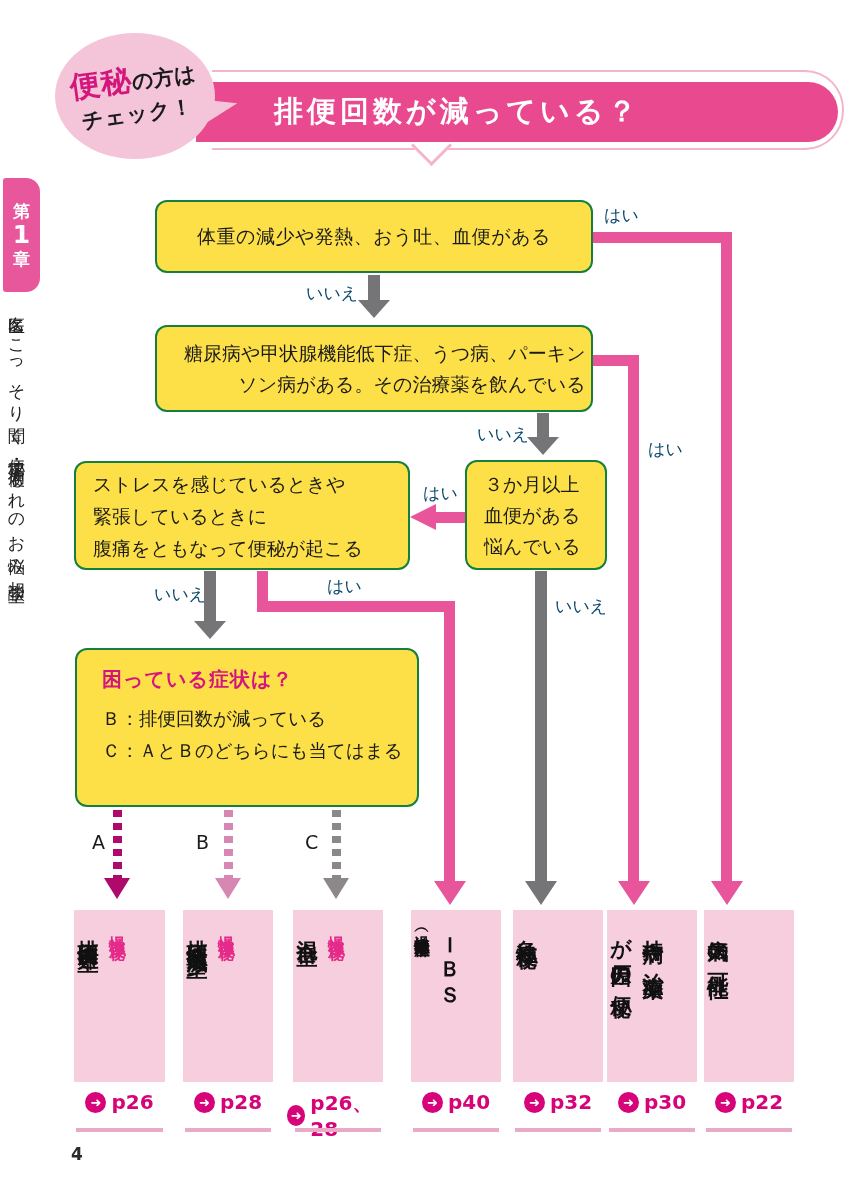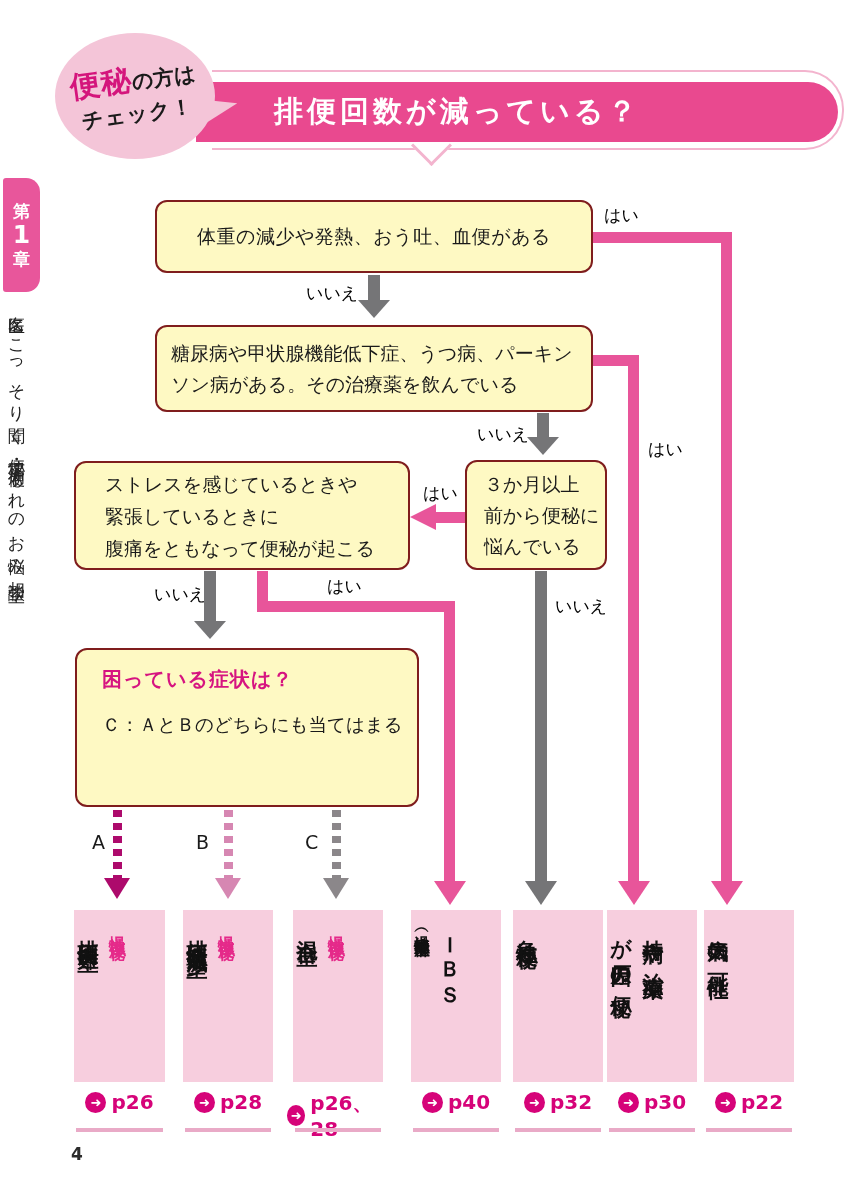--- a/index.html
+++ b/index.html
@@ -26,39 +26,39 @@
   .banner-title{font-size:29px;font-weight:bold;color:#fff;letter-spacing:4px;white-space:nowrap;}
   .bubble-tail{left:198px;top:96px;width:0;height:0;border-top:10px solid transparent;
     border-bottom:18px solid transparent;border-left:40px solid #f4c5d8;transform:rotate(-8deg);z-index:4;}
   .bubble{left:55px;top:33px;width:160px;height:126px;background:#f4c5d8;border-radius:50%;
     display:flex;align-items:center;justify-content:center;z-index:5;}
   .bubble-inner{transform:rotate(-8deg);text-align:center;line-height:30px;}
   .bubble-hl{color:#d4157c;font-size:30px;font-weight:bold;letter-spacing:1px;}
   .bubble-rest{color:#1a1a1a;font-size:21px;font-weight:600;}
   .bubble-l2{color:#1a1a1a;font-size:21px;font-weight:600;letter-spacing:1px;}
   
-  .qbox{background:#fef9c3;border:2px solid #7f1d1d;border-radius:12px;font-size:19px;
+  .qbox{background:#fde047;border:2px solid #15803d;border-radius:12px;font-size:19px;
     display:flex;align-items:center;box-sizing:border-box;color:#1a1a1a;}
   .preline{white-space:pre-line;}
   .q1{left:155px;top:200px;width:438px;height:73px;justify-content:center;letter-spacing:0.5px;}
-  .q2{left:155px;top:325px;width:438px;height:87px;padding-left:14px;line-height:31px;}
+  .q2{left:155px;top:325px;width:438px;height:87px;padding-left:27px;line-height:31px;text-align:right;}
   .q3{left:465px;top:460px;width:142px;height:110px;padding-left:17px;line-height:31px;}
-  .q4{left:74px;top:461px;width:336px;height:109px;padding-left:29px;line-height:32px;}
+  .q4{left:74px;top:461px;width:336px;height:109px;padding-left:17px;line-height:32px;}
   .q5{left:75px;top:648px;width:344px;height:159px;display:block;padding:16px 0 0 25px;}
-  .q5-title{color:#d61480;font-weight:bold;font-size:20px;letter-spacing:1px;margin-bottom:16px;}
+  .q5-title{color:#d61480;font-weight:bold;font-size:20px;letter-spacing:1px;margin-bottom:10px;}
   .q5-opt{font-size:18.5px;line-height:32px;}
   
   .pseg{background:#e8559a;}
   .gseg{background:#757577;}
   .tri{width:0;height:0;}
   .gah{border-left:16px solid transparent;border-right:16px solid transparent;border-top:18px solid #757577;}
   .bah-p{border-left:16px solid transparent;border-right:16px solid transparent;border-top:24px solid #e8559a;}
   .bah-g{border-left:16px solid transparent;border-right:16px solid transparent;border-top:24px solid #757577;}
   .lah{border-top:13px solid transparent;border-bottom:13px solid transparent;border-right:26px solid #e8559a;}
-  .lbl{font-size:17px;color:#000000;white-space:nowrap;}
+  .lbl{font-size:17px;color:#0c4a6e;white-space:nowrap;}
   .lbl-abc{font-size:19px;color:#1a1a1a;}
   .dot{width:9px;height:70px;top:810px;}
   .dot-a{background:repeating-linear-gradient(to bottom,#ad0a6c 0 7px,transparent 7px 13px);}
   .dot-b{background:repeating-linear-gradient(to bottom,#d687b2 0 7px,transparent 7px 13px);}
   .dot-c{background:repeating-linear-gradient(to bottom,#8b878a 0 7px,transparent 7px 13px);}
   .dah{border-left:13px solid transparent;border-right:13px solid transparent;top:878px;}
   .dah-a{border-top:21px solid #ad0a6c;}
   .dah-b{border-top:21px solid #d687b2;}
   .dah-c{border-top:21px solid #8b878a;}
   
@@ -98,27 +98,28 @@
     <div class="bubble-inner">
       <div><span class="bubble-hl">便秘</span><span class="bubble-rest">の方は</span></div>
       <div class="bubble-l2">チェック！</div>
     </div>
   </div>
 
   <div class="abs qbox q1">体重の減少や発熱、おう吐、血便がある</div>
   <div class="abs qbox q2 preline">糖尿病や甲状腺機能低下症、うつ病、パーキン
 ソン病がある。その治療薬を飲んでいる</div>
   <div class="abs qbox q3 preline">３か月以上
-前から便秘に
+血便がある
 悩んでいる</div>
   <div class="abs qbox q4 preline">ストレスを感じているときや
 緊張しているときに
 腹痛をともなって便秘が起こる</div>
   <div class="abs qbox q5">
     <div class="q5-title">困っている症状は？</div>
+    <div class="q5-opt">Ｂ：排便回数が減っている</div>
     <div class="q5-opt">Ｃ：ＡとＢのどちらにも当てはまる</div>
   </div>
 
   <div class="abs lbl" style="left:604px;top:204px;">はい</div>
   <div class="abs pseg" style="left:593px;top:232px;width:139px;height:11px;"></div>
   <div class="abs pseg" style="left:721px;top:232px;width:11px;height:651px;"></div>
   <div class="abs tri bah-p" style="left:711px;top:881px;"></div>
   <div class="abs lbl" style="left:306px;top:282px;">いいえ</div>
   <div class="abs gseg" style="left:368px;top:275px;width:12px;height:27px;"></div>
   <div class="abs tri gah" style="left:358px;top:300px;"></div>

